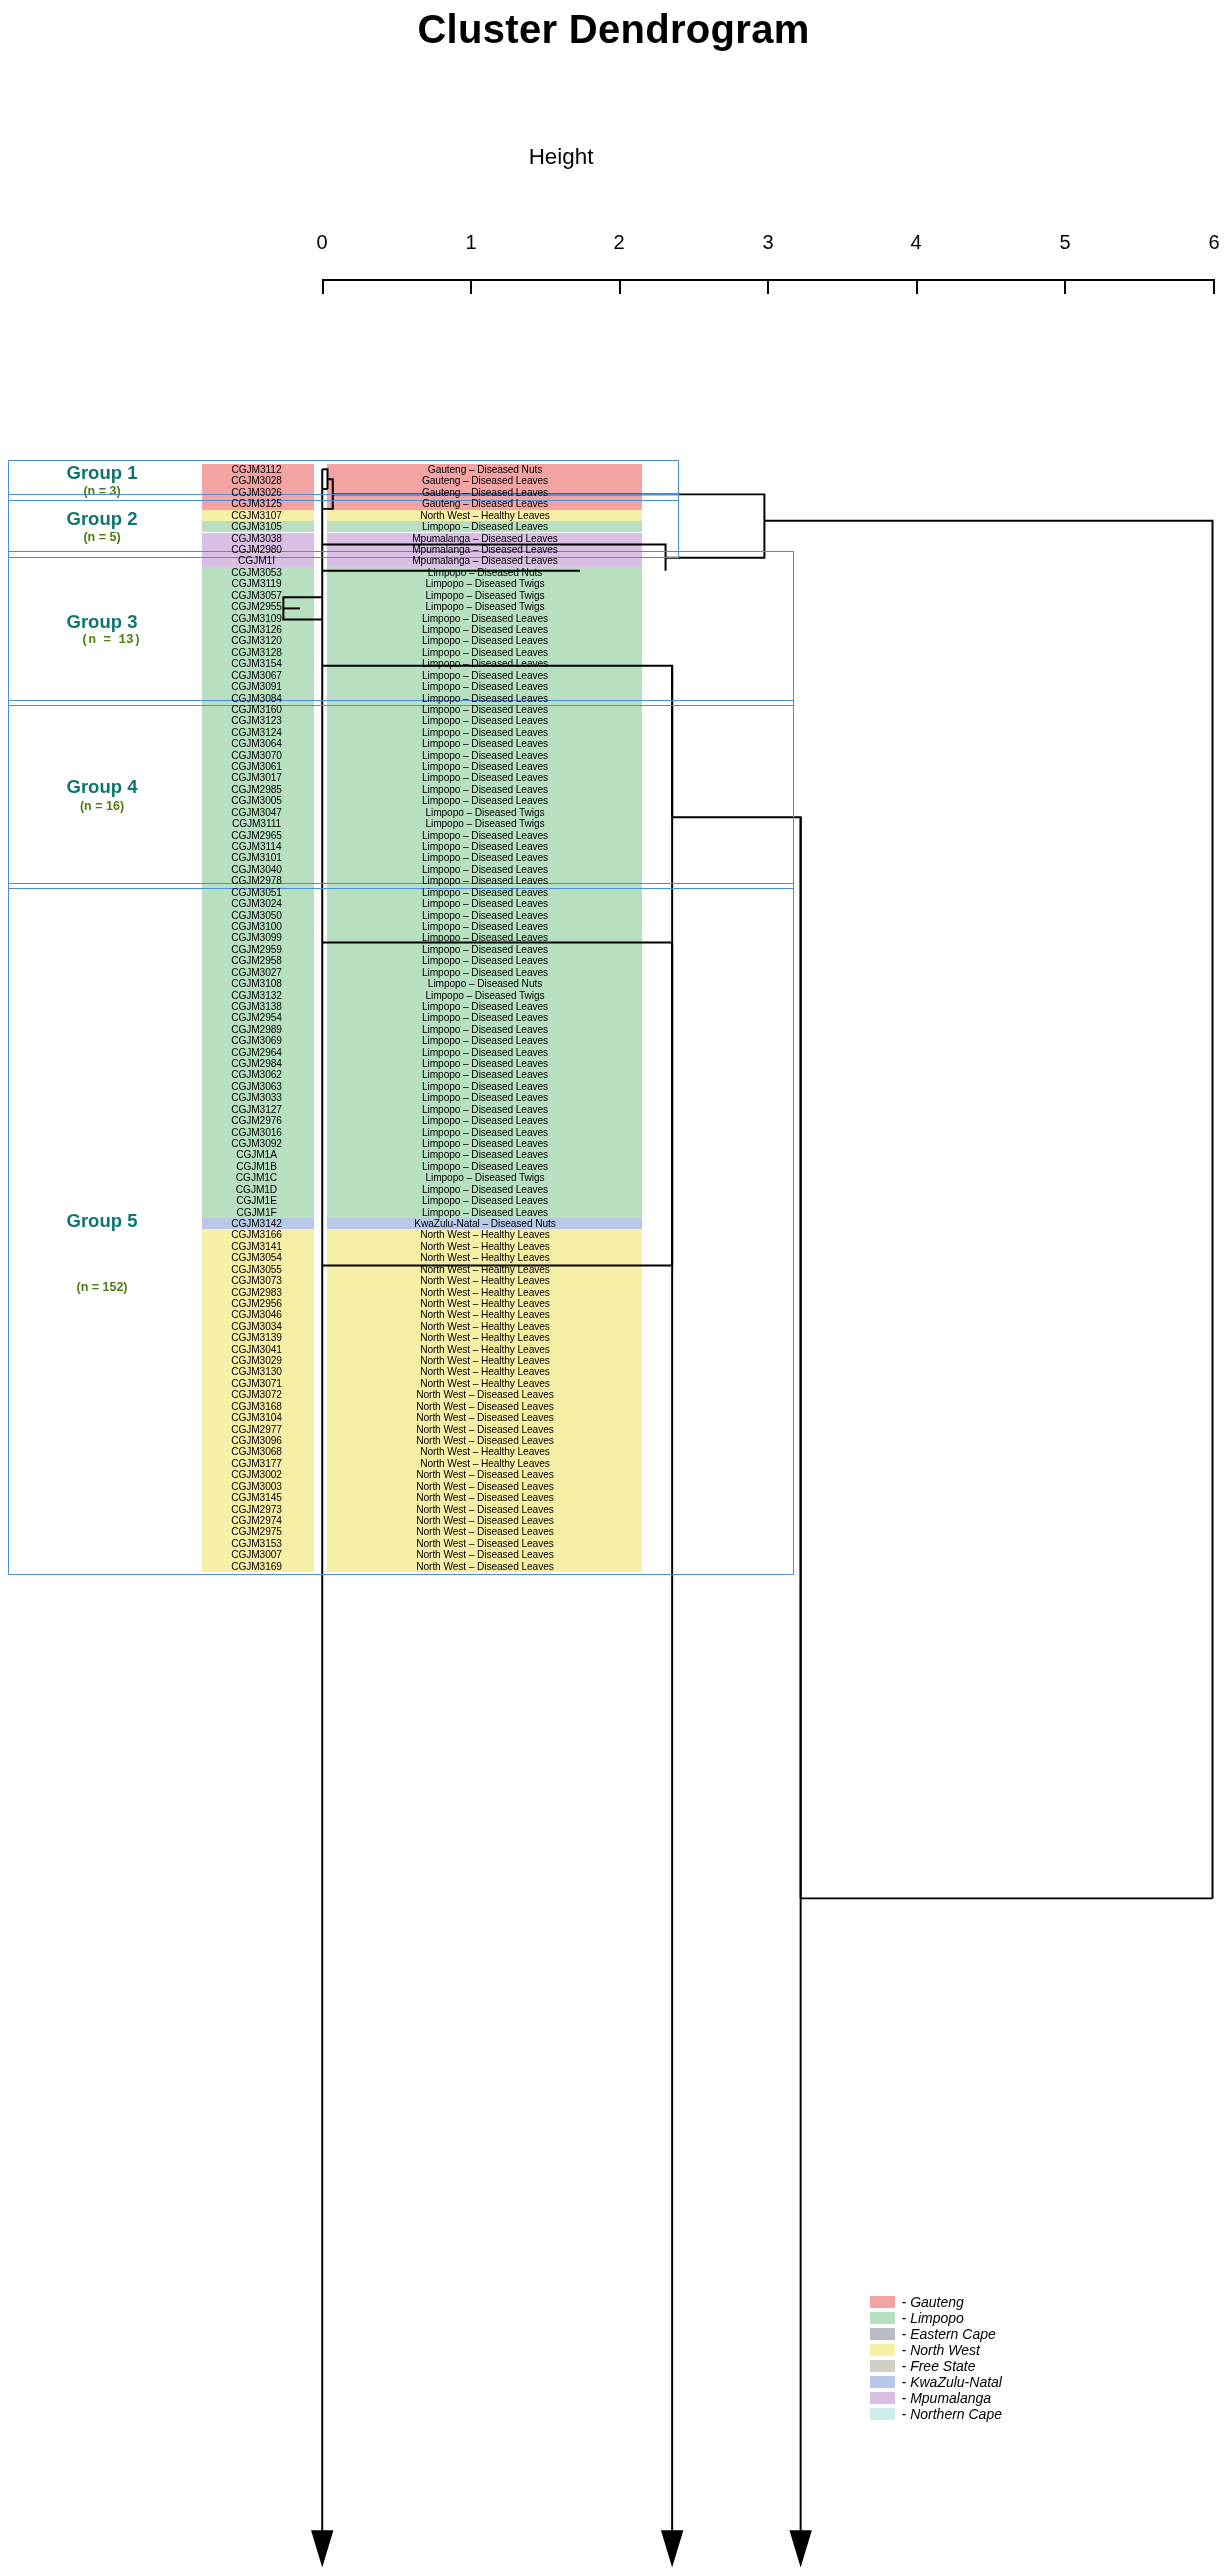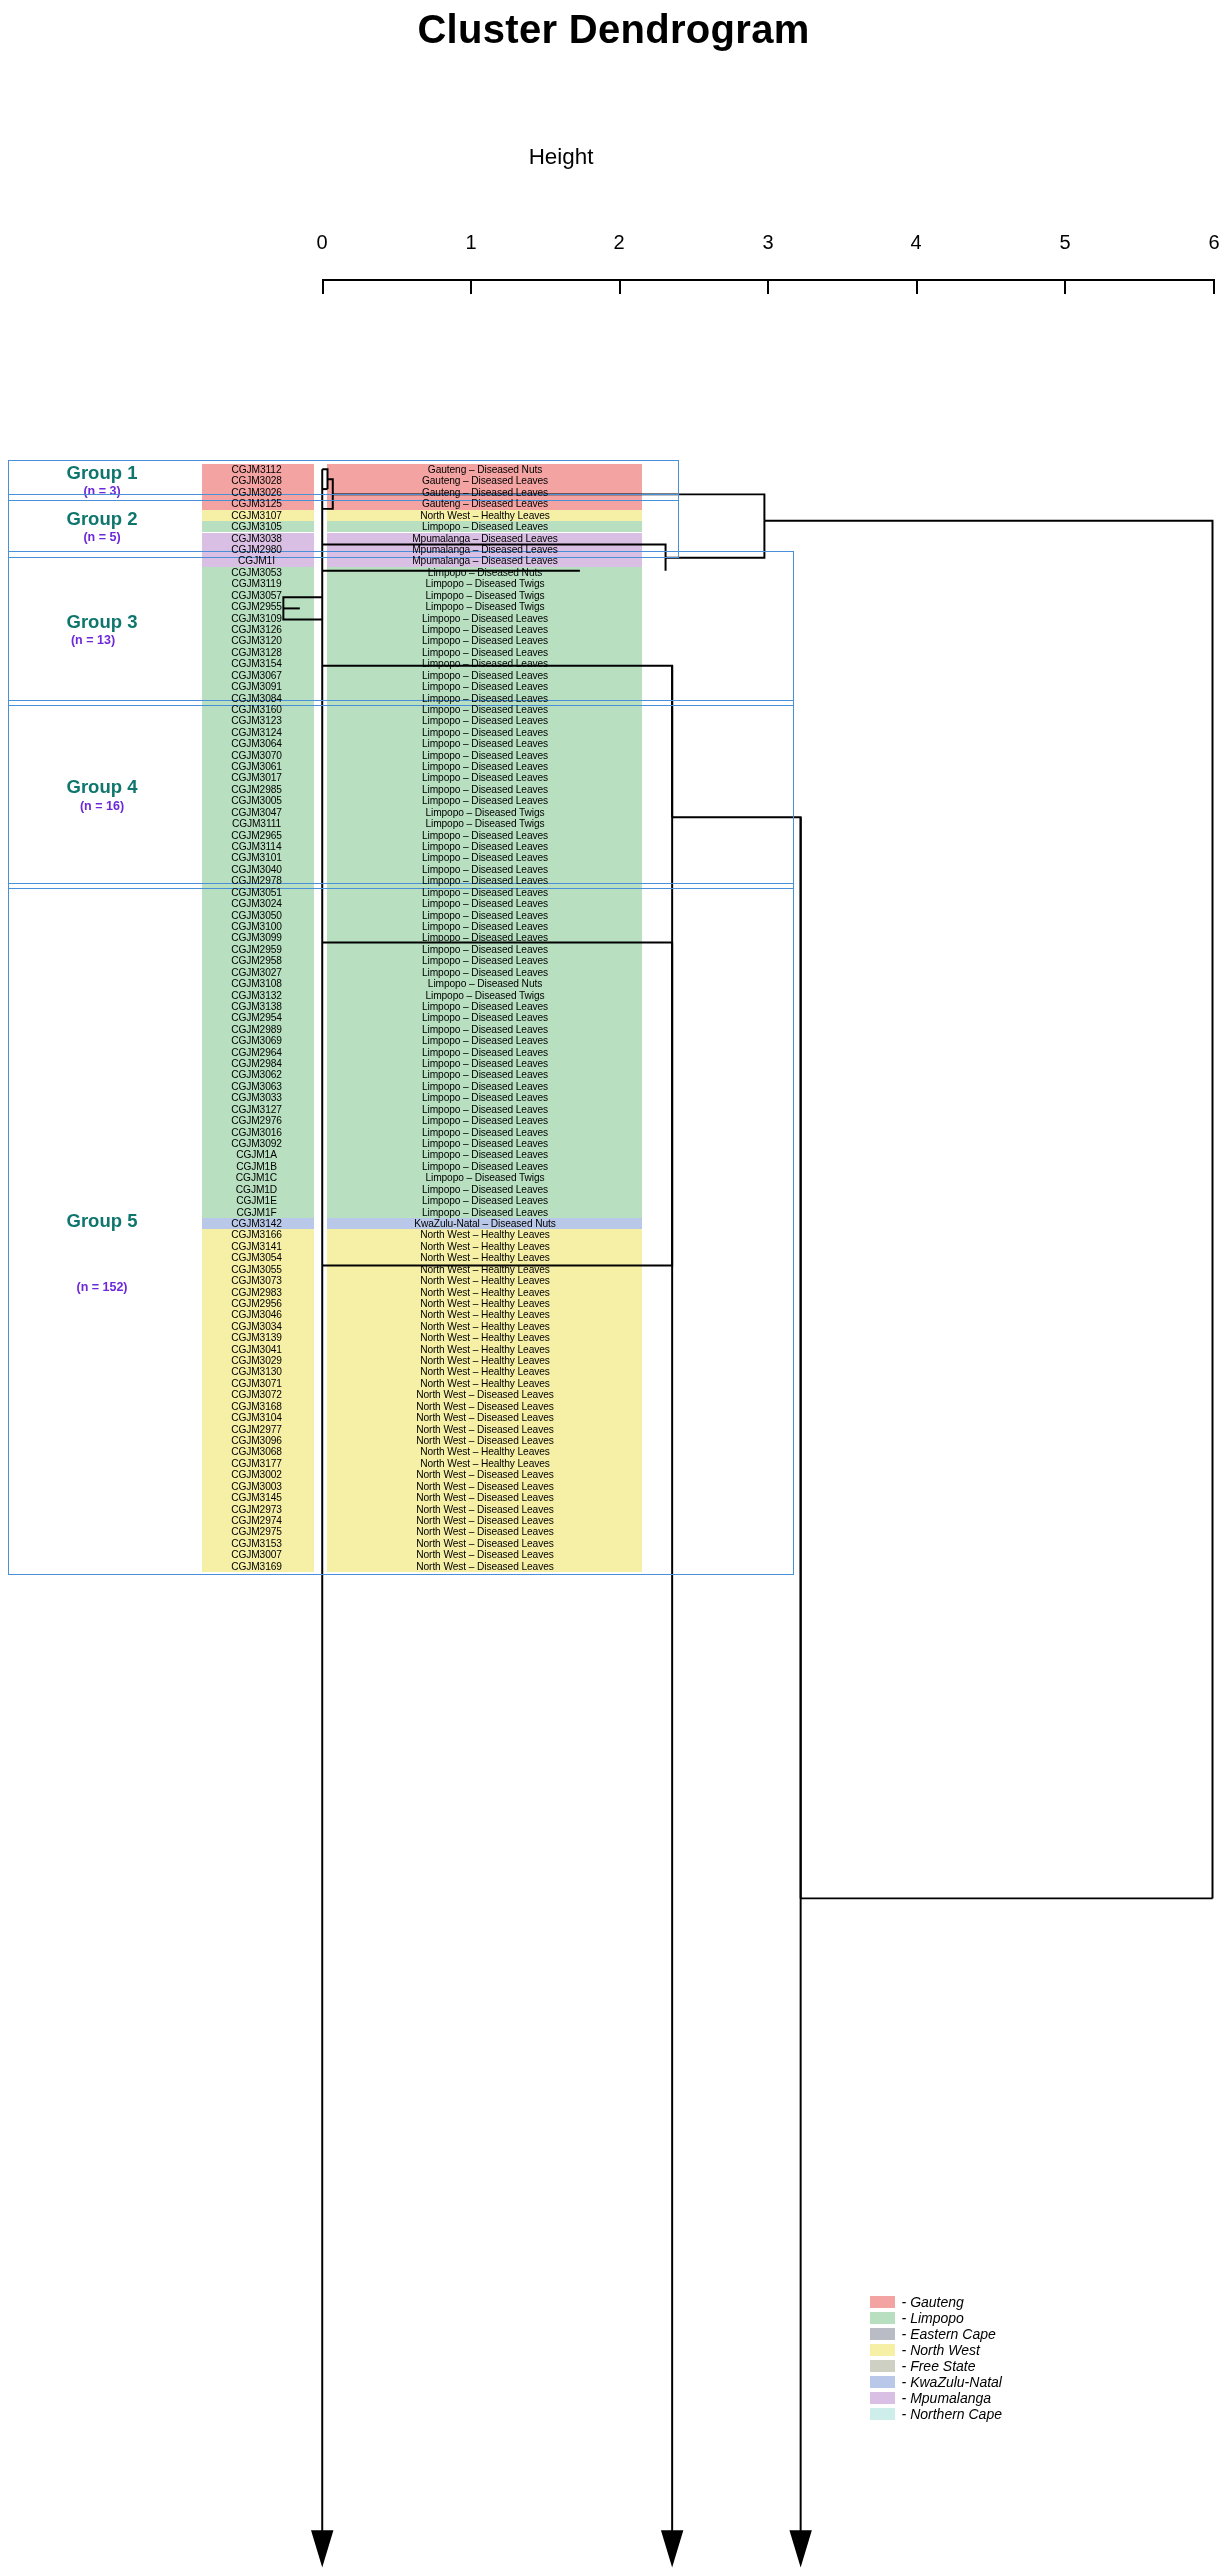--- a/index.html
+++ b/index.html
@@ -95,21 +95,21 @@
     text-align: center;
     font-weight: bold;
     font-size: 18.5px;
     color: #0f766e;
   }
   .group-n {
     position: absolute;
     text-align: center;
     font-size: 12.5px;
     font-weight: bold;
-    color: #6d28d9;
+    color: #4d7c0f;
   }
 
   
   .leaf-col {
     position: absolute;
     left: 0;
     top: 0;
     width: 1227px;
   }
   .leaf {
@@ -254,21 +254,21 @@
 
   <div id="groups">
       <div class="group-box" style="left: 8px; top: 460px; width: 671px; height: 41px;"></div>
       <div class="group-label" style="left: 13px; width: 178px; top: 462px;">Group 1</div>
       <div class="group-n" style="left: 13px; width: 178px; top: 484px;">(n = 3)</div>
       <div class="group-box" style="left: 8px; top: 494px; width: 671px; height: 64px;"></div>
       <div class="group-label" style="left: 13px; width: 178px; top: 508px;">Group 2</div>
       <div class="group-n" style="left: 13px; width: 178px; top: 530px;">(n = 5)</div>
       <div class="group-box" style="left: 8px; top: 551px; width: 786px; height: 155px;"></div>
       <div class="group-label" style="left: 13px; width: 178px; top: 611px;">Group 3</div>
-      <div class="group-n" style="left: 4px; width: 178px; top: 633px;">(n = 13)</div>
+      <div class="group-n" style="left: 22px; width: 178px; top: 633px; font-family: Liberation Mono, monospace;">(n = 13)</div>
       <div class="group-box" style="left: 8px; top: 700px; width: 786px; height: 189px;"></div>
       <div class="group-label" style="left: 13px; width: 178px; top: 776px;">Group 4</div>
       <div class="group-n" style="left: 13px; width: 178px; top: 799px;">(n = 16)</div>
       <div class="group-box" style="left: 8px; top: 883px; width: 786px; height: 692px;"></div>
       <div class="group-label" style="left: 13px; width: 178px; top: 1210px;">Group 5</div>
       <div class="group-n" style="left: 13px; width: 178px; top: 1280px;">(n = 152)</div>
     </div>
 
   <div class="leaf-col" id="leaves">
       <div class="leaf" style="top: 464px;">

